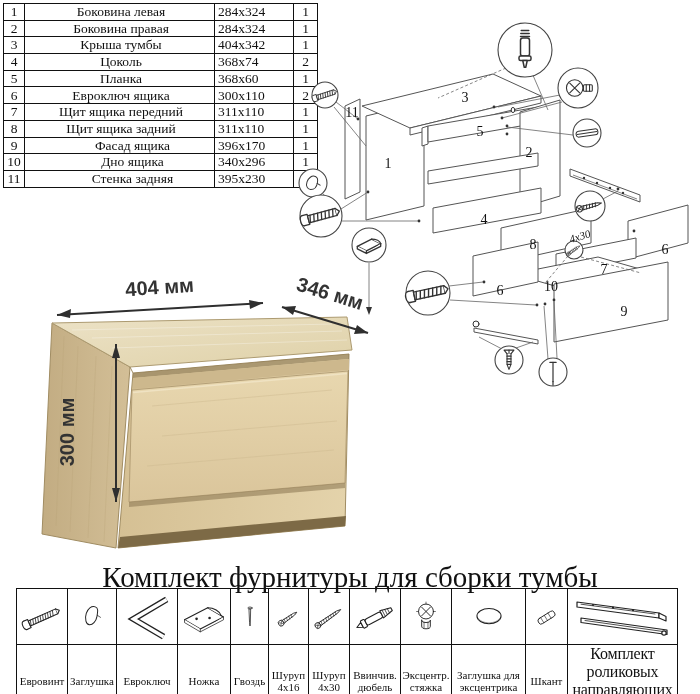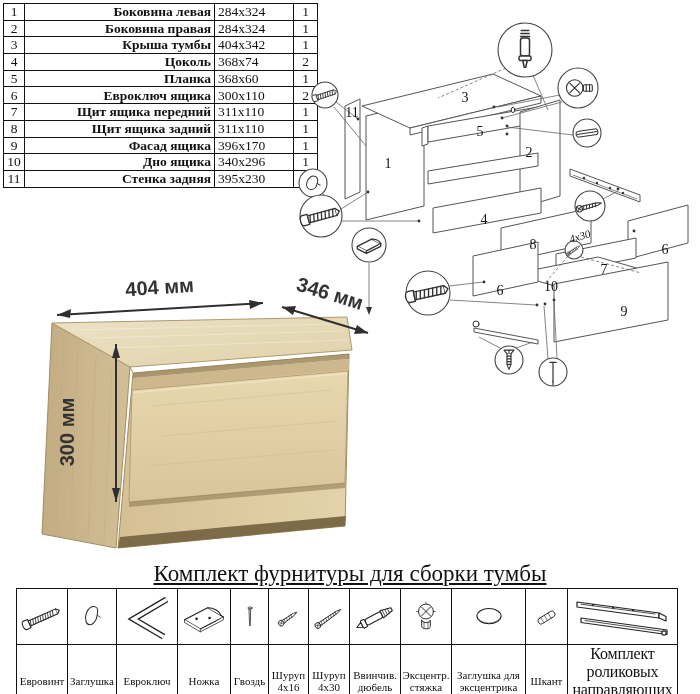--- a/index.html
+++ b/index.html
@@ -7,21 +7,21 @@
     width:700px; height:694px; position:relative; background:#fff;
     font-family:"Liberation Serif", serif; color:#111; overflow:hidden;
   }
   
   .parts-table { position:absolute; left:3px; top:3px; border-collapse:collapse; }
   .parts-table td {
     border:1.5px solid #111; font-size:13.5px; line-height:1;
     padding:1px 3px; height:13.7px; white-space:nowrap; vertical-align:middle;
   }
   .parts-table td.c-num { width:16px; text-align:center; padding:1px 2px; }
-  .parts-table td.c-name { width:157px; text-align:right; padding-left:6px;font-weight:bold; }
+  .parts-table td.c-name { width:157px; text-align:center; padding-left:6px; }
   .parts-table tr.ind1 td.c-name { }
   .parts-table tr.ind2 td.c-name { padding-left:29px; }
   .parts-table td.c-size { width:72px; }
   .parts-table td.c-qty { width:17px; text-align:center; }
 
   
   .diagram { position:absolute; left:288px; top:6px; width:412px; height:392px; }
   .diagram .pn { fill:#fff; stroke:#555; stroke-width:1; stroke-linejoin:round; }
   .diagram .ld { stroke:#666; stroke-width:.8; fill:none; }
   .diagram .dash { stroke:#666; stroke-width:.8; fill:none; stroke-dasharray:3 2.2; }
@@ -31,21 +31,21 @@
   .diagram text { font-family:"Liberation Serif", serif; font-size:14px; fill:#111; }
   .diagram text.note { font-size:11px; font-style:italic; }
 
   
   .photo { position:absolute; left:12px; top:276px; width:370px; height:292px; }
   .photo text { font-family:"Liberation Sans", sans-serif; font-weight:bold; font-size:20px; fill:#333; }
   .photo .dimline { stroke:#2f2f2f; stroke-width:2; }
   .photo .ah { fill:#2f2f2f; stroke:none; }
 
   
-  .hw-title { position:absolute; left:0; top:561px; width:700px; text-align:center; font-size:23px;text-decoration:underline; }
+  .hw-title { position:absolute; left:0; top:561px; width:700px; text-align:center; font-size:29px; }
   .hw-table { position:absolute; left:16px; top:588px; border-collapse:collapse; table-layout:fixed; }
   .hw-table td { border:1.5px solid #111; text-align:center; vertical-align:middle; padding:0; }
   .hw-icons td { height:55px; }
   .hw-icons svg { display:block; margin:0 auto; }
   .hw-labels td { font-size:11px; line-height:1.12; height:25px; padding:0 1px; }
   .hw-labels td.small { font-size:16px; letter-spacing:-.2px; }
   .hw-qty td { font-size:17px; height:21px; }
   .hwic { stroke:#222; fill:#fff; stroke-width:1.2; stroke-linejoin:round; stroke-linecap:round; }
   .thin { stroke-width:.8; }
 </style>

